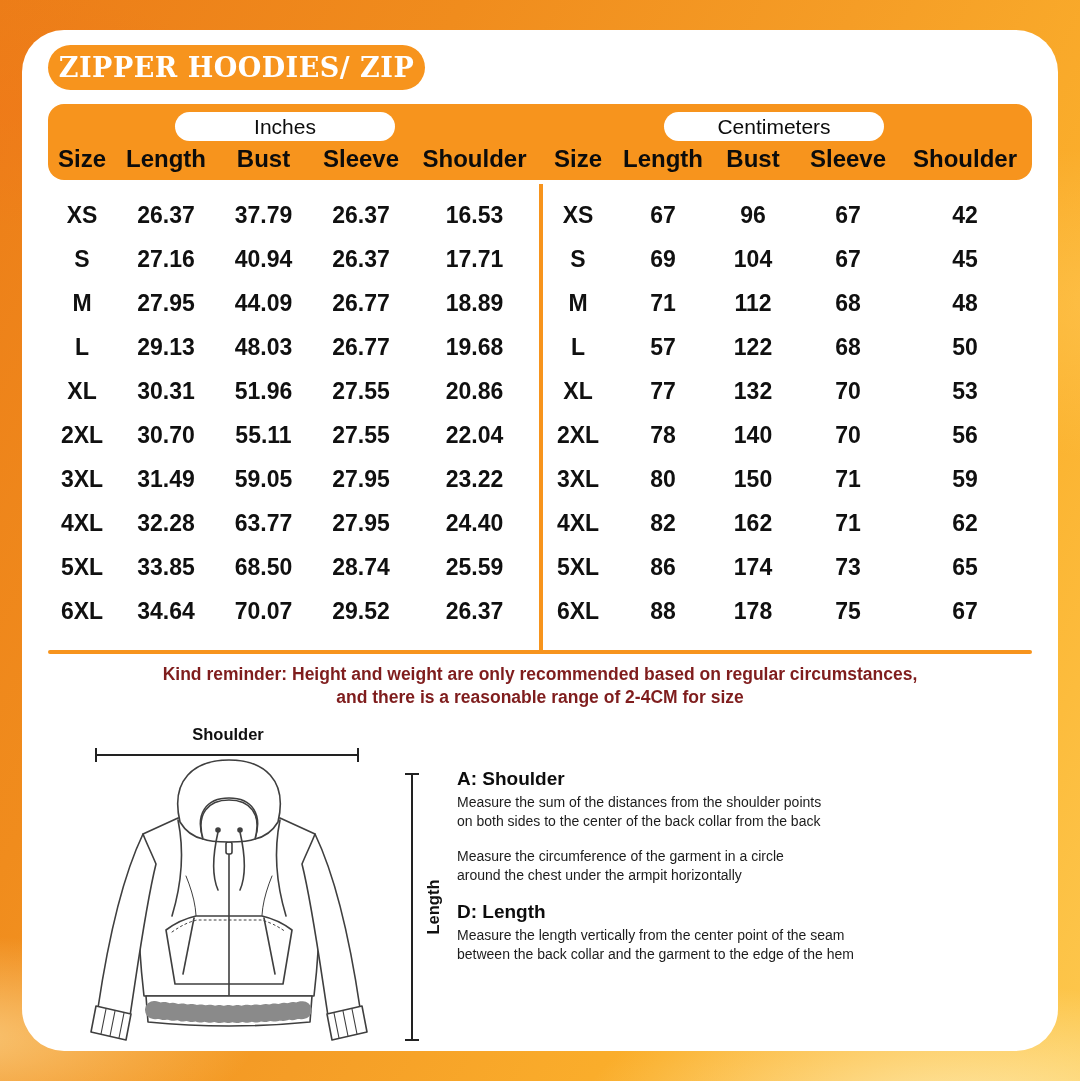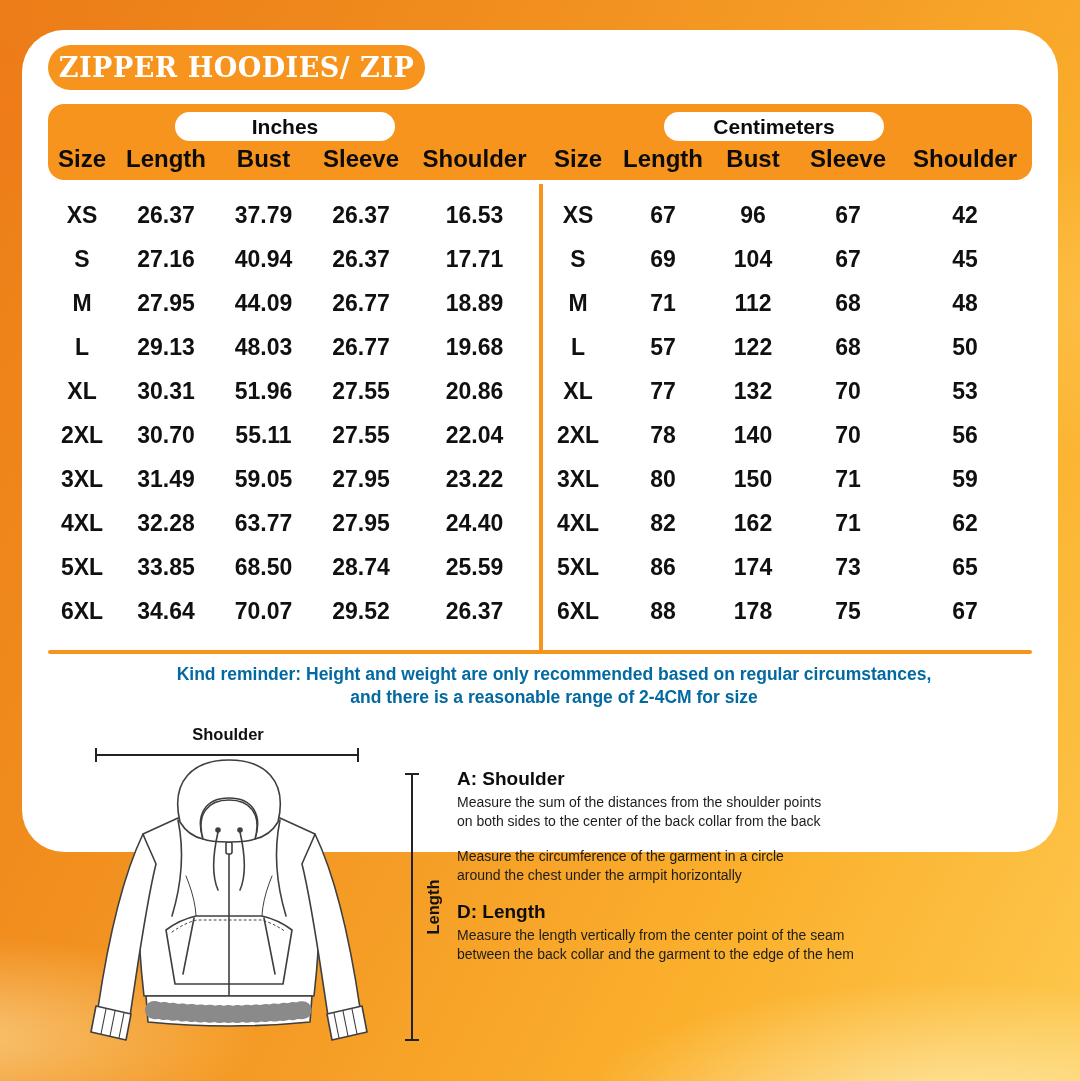--- a/index.html
+++ b/index.html
@@ -9,62 +9,62 @@
     font-family:"Liberation Sans", sans-serif;
     background:
       radial-gradient(ellipse 620px 220px at 88% 103%, rgba(255,250,215,0.65), rgba(255,250,215,0) 60%),
       radial-gradient(ellipse 500px 170px at -4% 96%, rgba(255,240,185,0.55), rgba(255,240,185,0) 60%),
       radial-gradient(ellipse 420px 240px at 104% 28%, rgba(255,205,95,0.5), rgba(255,205,95,0) 65%),
       radial-gradient(ellipse 400px 200px at 0% 10%, rgba(240,120,25,0.55), rgba(240,120,25,0) 60%),
       linear-gradient(118deg, #ec7d18 0%, #f08c1d 28%, #f59d26 52%, #fbb02c 74%, #fdc84e 100%);
     overflow:hidden;
   }
   .card {
-    position:absolute; left:22px; top:30px; width:1036px; height:822px;
+    position:absolute; left:22px; top:30px; width:1036px; height:1021px;
     background:#ffffff; border-radius:42px;
   }
   
   .banner {
     position:absolute; left:26px; top:15px; width:377px; height:45px;
     background:#F7941D; border-radius:23px;
     display:flex; align-items:center; justify-content:center;
   }
   .banner span {
     font-family:"DejaVu Serif", serif; font-weight:bold; color:#ffffff;
     font-size:27px; letter-spacing:0.5px; white-space:nowrap;
   }
   
   .thead {
     position:absolute; left:26px; top:74px; width:984px; height:76px;
     background:#F7941D; border-radius:16px;
   }
   .unit-pill {
     position:absolute; top:8px; width:220px; height:29px; background:#ffffff;
     border-radius:15px; display:flex; align-items:center; justify-content:center;
-    font-weight:700; font-size:21px; color:#0c0c0c;
+    font-weight:400; font-size:21px; color:#0c0c0c;
   }
   .pill-in { left:127px; }
   .pill-cm { left:616px; }
   .colrow { position:absolute; top:38px; height:34px; display:grid; align-items:center; }
   .colrow-in { left:0; width:490px; grid-template-columns:68px 100px 95px 100px 127px; }
   .colrow-cm { left:490px; width:494px; grid-template-columns:80px 90px 90px 100px 134px; }
   .colhead { text-align:center; font-weight:700; font-size:24px; color:#0c0c0c; white-space:nowrap; }
   
   .tbody { position:absolute; top:163px; }
   .tbody-in { left:26px; width:490px; }
   .tbody-cm { left:516px; width:494px; }
   .trow { display:grid; height:44px; align-items:center; }
   .tbody-in .trow { grid-template-columns:68px 100px 95px 100px 127px; }
   .tbody-cm .trow { grid-template-columns:80px 90px 90px 100px 134px; }
   .tcell { text-align:center; font-weight:700; font-size:23px; color:#101010; white-space:nowrap; }
   
   .vdivider { position:absolute; left:517px; top:154px; width:4px; height:466px; background:#F7941D; }
   .hrule { position:absolute; left:26px; top:620px; width:984px; height:4px; background:#F7941D; border-radius:2px; }
   
-  .reminder { position:absolute; left:14px; top:633px; width:100%; text-align:center; color:#0369a1; }
+  .reminder { position:absolute; left:0; top:633px; width:100%; text-align:center; color:#7f1d1d; }
   .reminder div { font-weight:700; font-size:17.5px; line-height:1.32; }
   
   .diagram { position:absolute; left:46px; top:692px; width:392px; height:332px; }
   
   .instructions { position:absolute; left:435px; top:738px; width:575px; }
   .instr-block { margin-bottom:17px; }
   .instr-heading { font-weight:700; font-size:19px; color:#0d0d0d; margin-bottom:3px; }
   .instr-body { font-size:14px; line-height:1.33; color:#1c1c1c; white-space:pre-line; }
 </style>
 </head>

